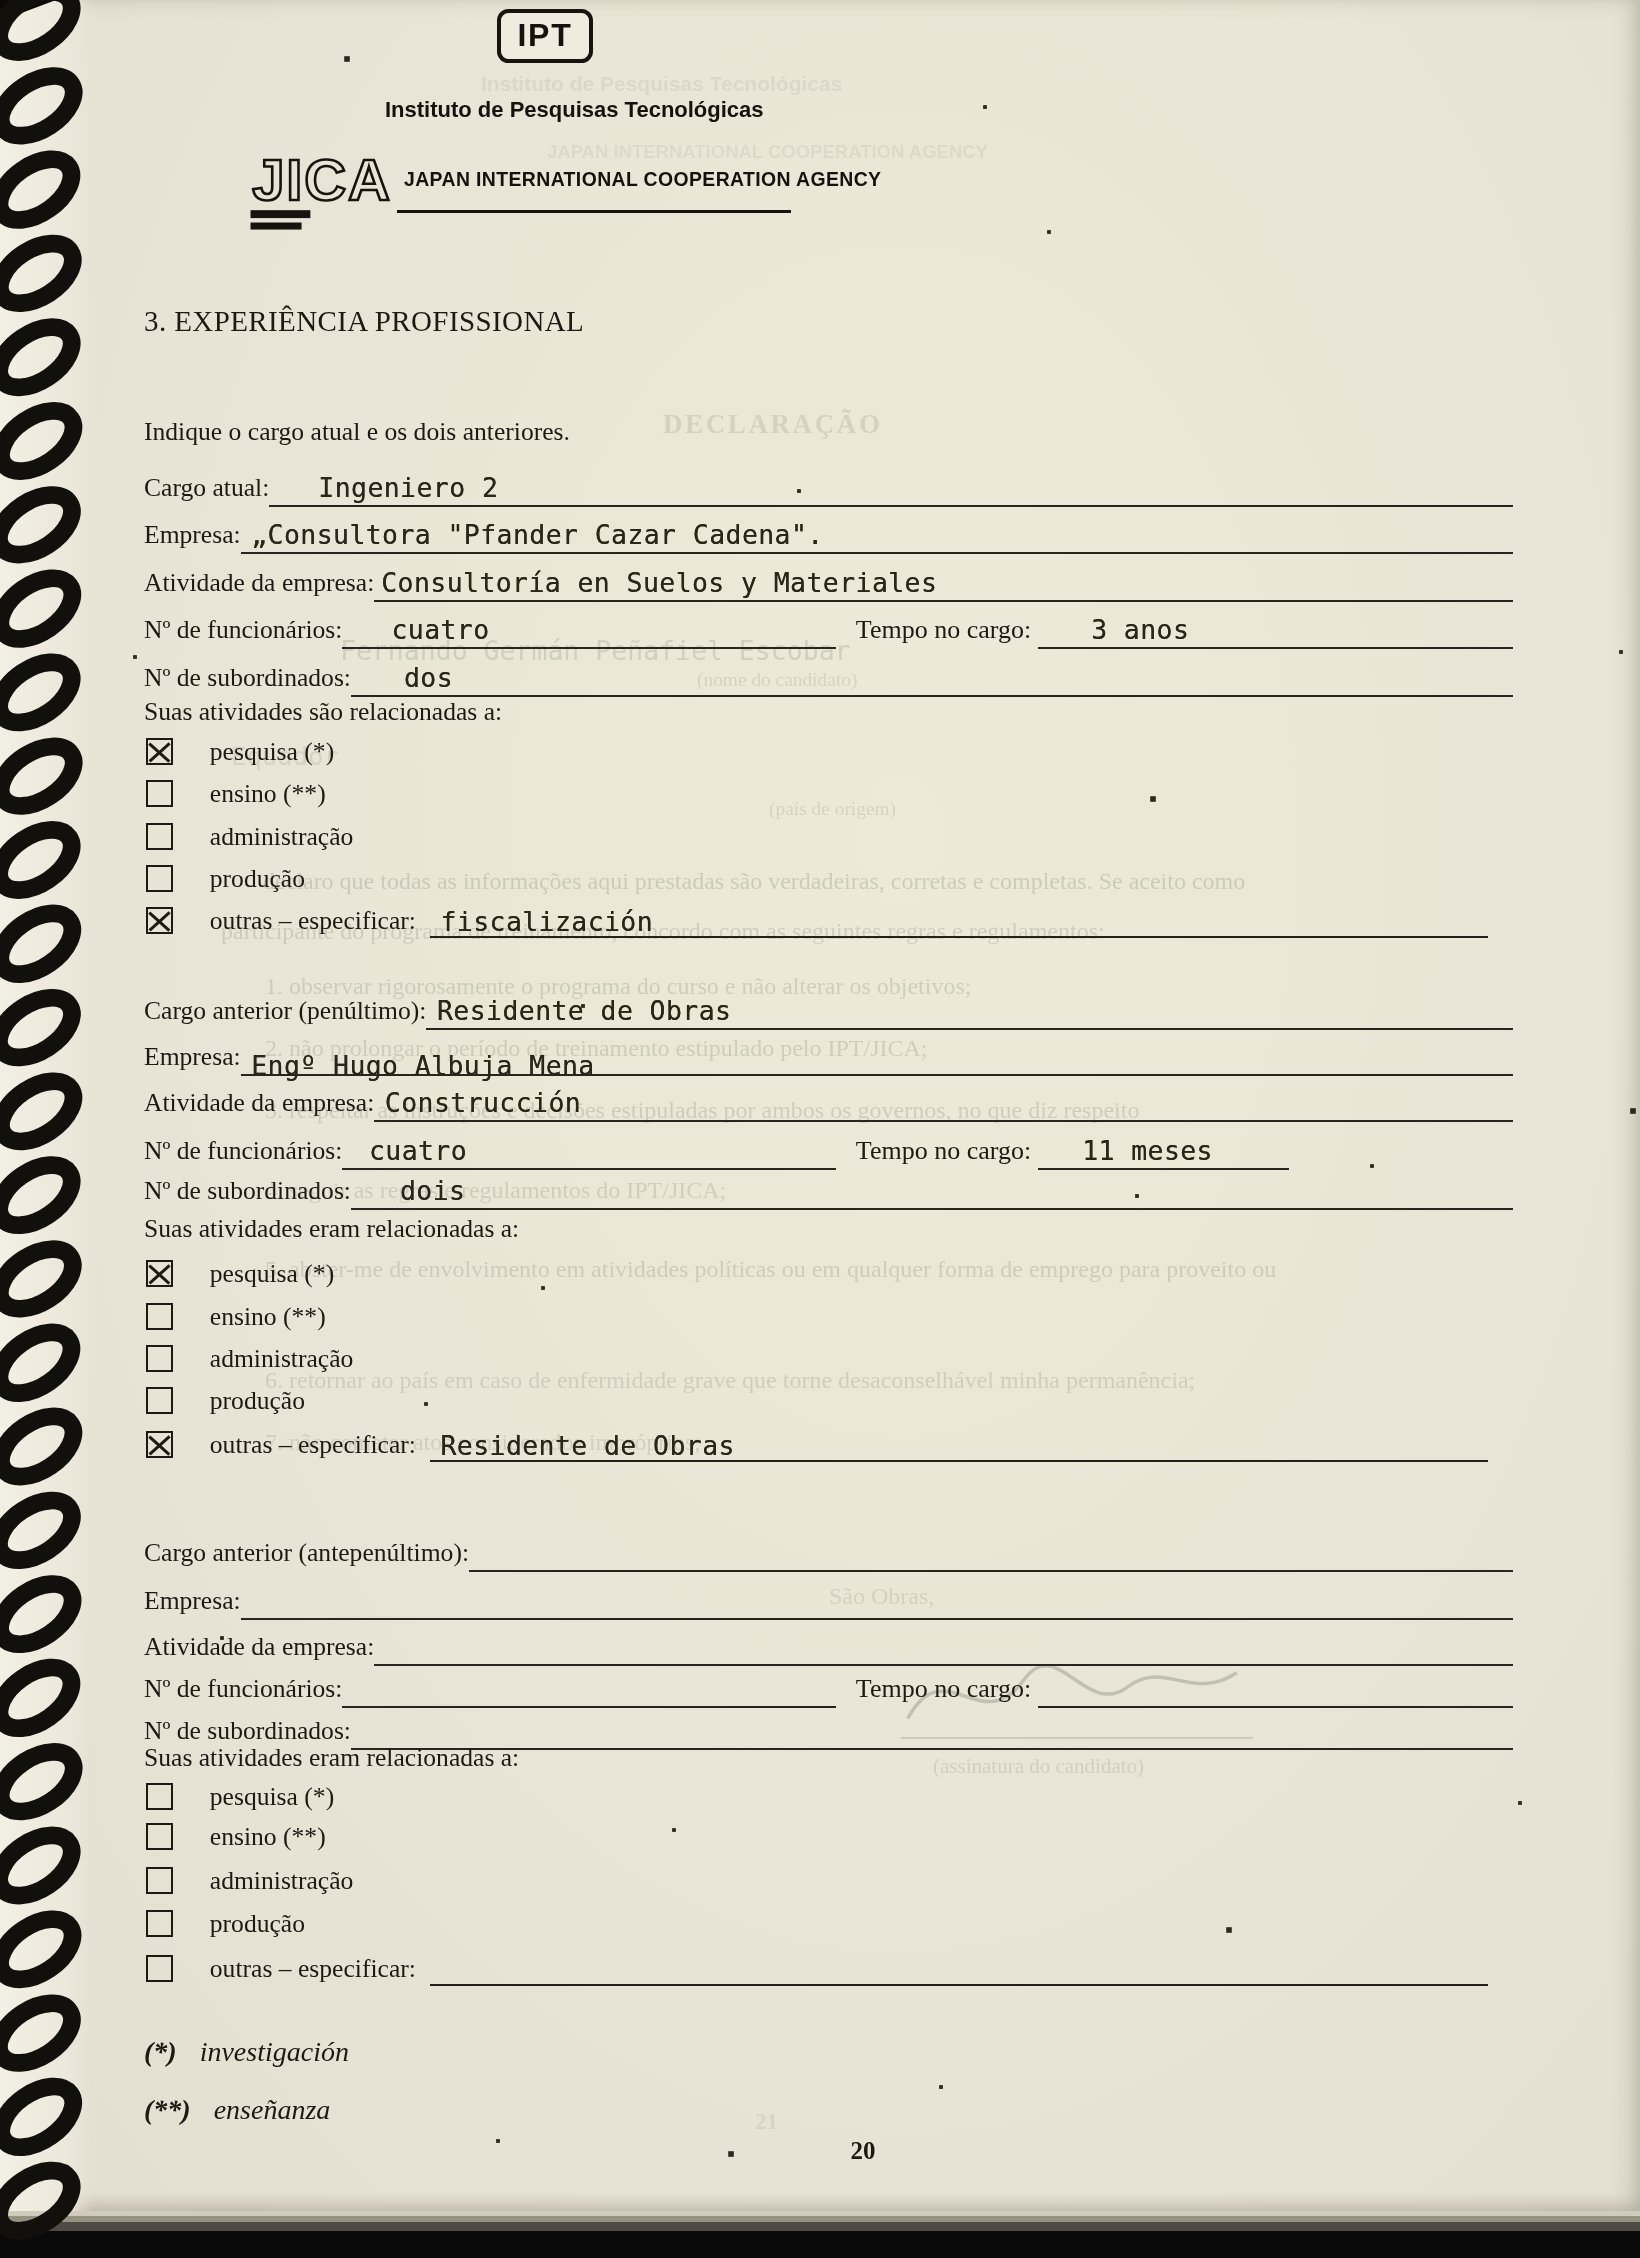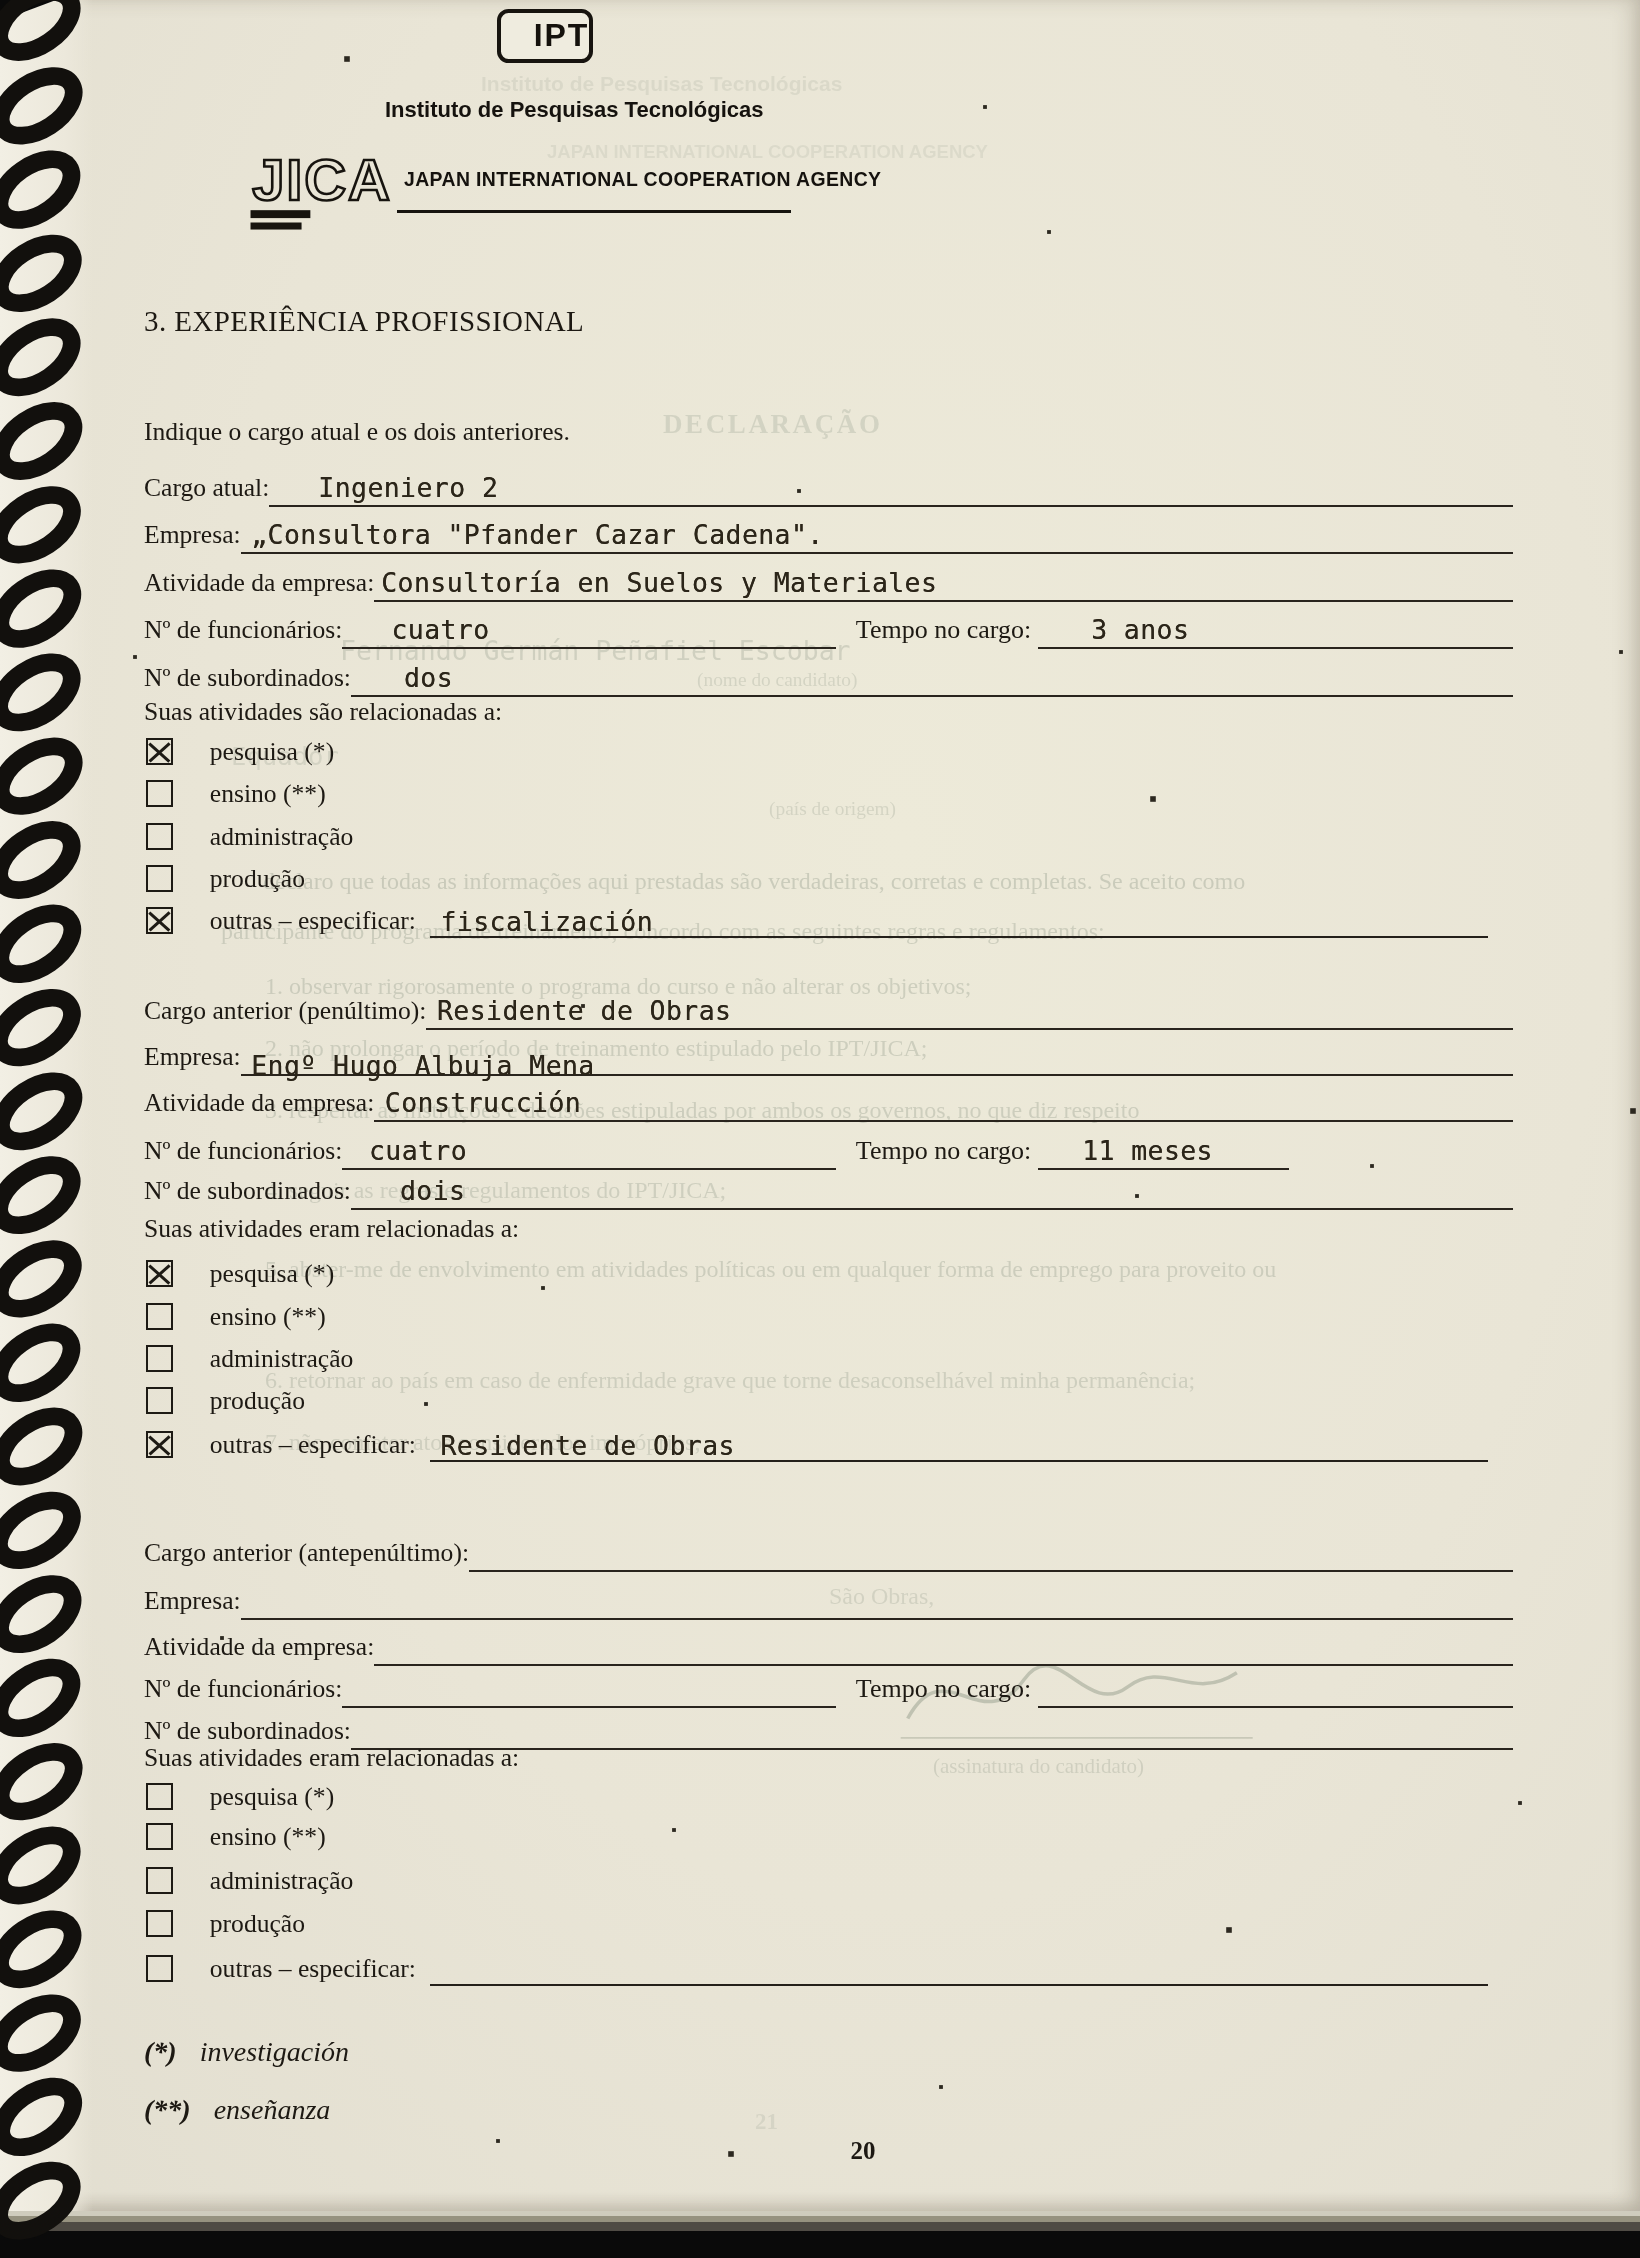--- a/index.html
+++ b/index.html
@@ -18,21 +18,21 @@
   .specks{position:absolute;left:0;top:0;width:1.8px;height:1.8px;z-index:5;background:transparent;
     box-shadow:346px 58px 0 1.8px #2c2820,1048px 231px 0 0.9px #2c2820,798px 490px 0 0.9px #2c2820,
     134px 656px 0 0.9px #2c2820,1152px 798px 0 1.8px #2c2820,582px 1005px 0 0.9px #2c2820,
     1632px 1110px 0 1.8px #2c2820,542px 1287px 0 0.9px #2c2820,1136px 1195px 0 0.9px #2c2820,
     221px 1637px 0 0.9px #2c2820,673px 1829px 0 0.9px #2c2820,1228px 1929px 0 1.8px #2c2820,
     497px 2140px 0 0.9px #2c2820,940px 2086px 0 0.9px #2c2820,730px 2153px 0 1.8px #2c2820,
     1519px 1802px 0 0.9px #2c2820,1620px 651px 0 0.9px #2c2820,984px 106px 0 0.9px #2c2820,
     425px 1403px 0 0.9px #2c2820,1371px 1165px 0 0.9px #2c2820;}
   
   .ipt-box{position:absolute;left:497px;top:8.8px;width:88px;height:46px;border:4.4px solid #17140f;
-    border-radius:11.5px;display:flex;align-items:center;justify-content:flex-end;z-index:4;background:#efecdf;
+    border-radius:11.5px;display:flex;align-items:center;justify-content:center;z-index:4;background:#efecdf;
     font-family:"Liberation Sans",sans-serif;font-weight:900;font-size:32px;letter-spacing:1.8px;color:#15120d;}
   .institute{position:absolute;left:385px;top:97px;z-index:4;font-family:"Liberation Sans",sans-serif;
     font-weight:700;font-size:22px;color:#15120e;white-space:nowrap;}
   .jica-logo{position:absolute;left:247px;top:143px;z-index:4;}
   .agency{position:absolute;left:404px;top:168px;z-index:4;font-family:"Liberation Sans",sans-serif;
     font-weight:700;font-size:19.4px;color:#15120e;white-space:nowrap;letter-spacing:0.4px;}
   .agency-rule{position:absolute;left:397px;top:210px;width:394px;height:2.6px;background:#17140f;z-index:4;}
   
   .sec-title{position:absolute;left:144px;top:305px;z-index:4;font-size:29px;letter-spacing:0.4px;color:#1d1913;}
   .form{position:absolute;left:144px;top:0;width:1369px;height:2258px;z-index:4;}

